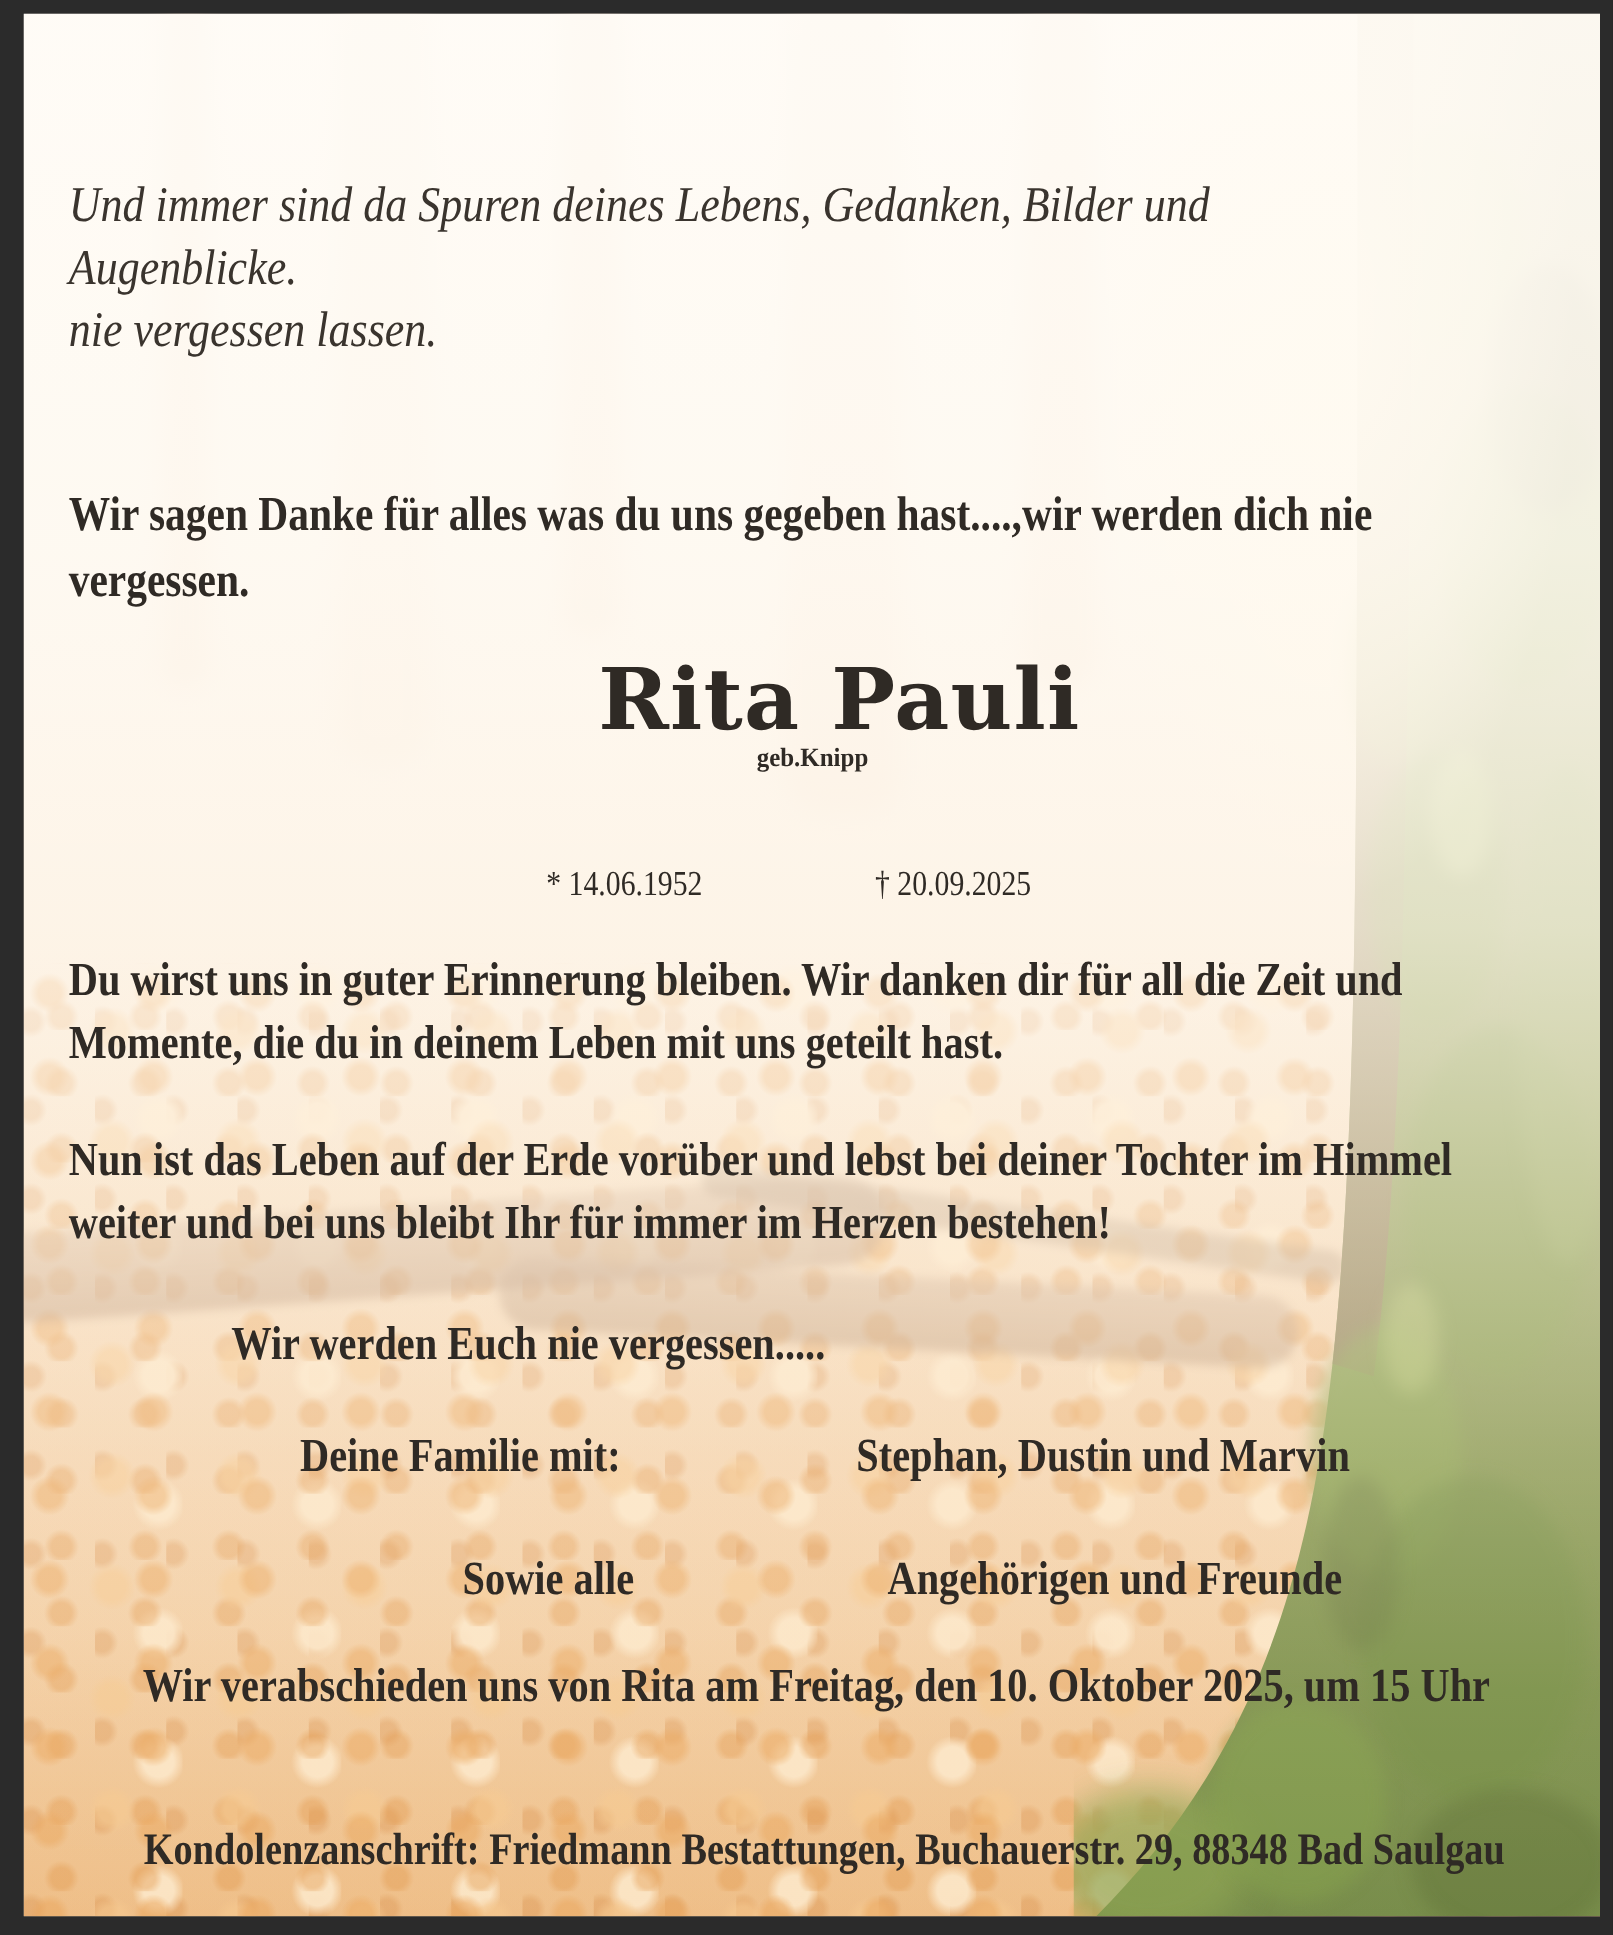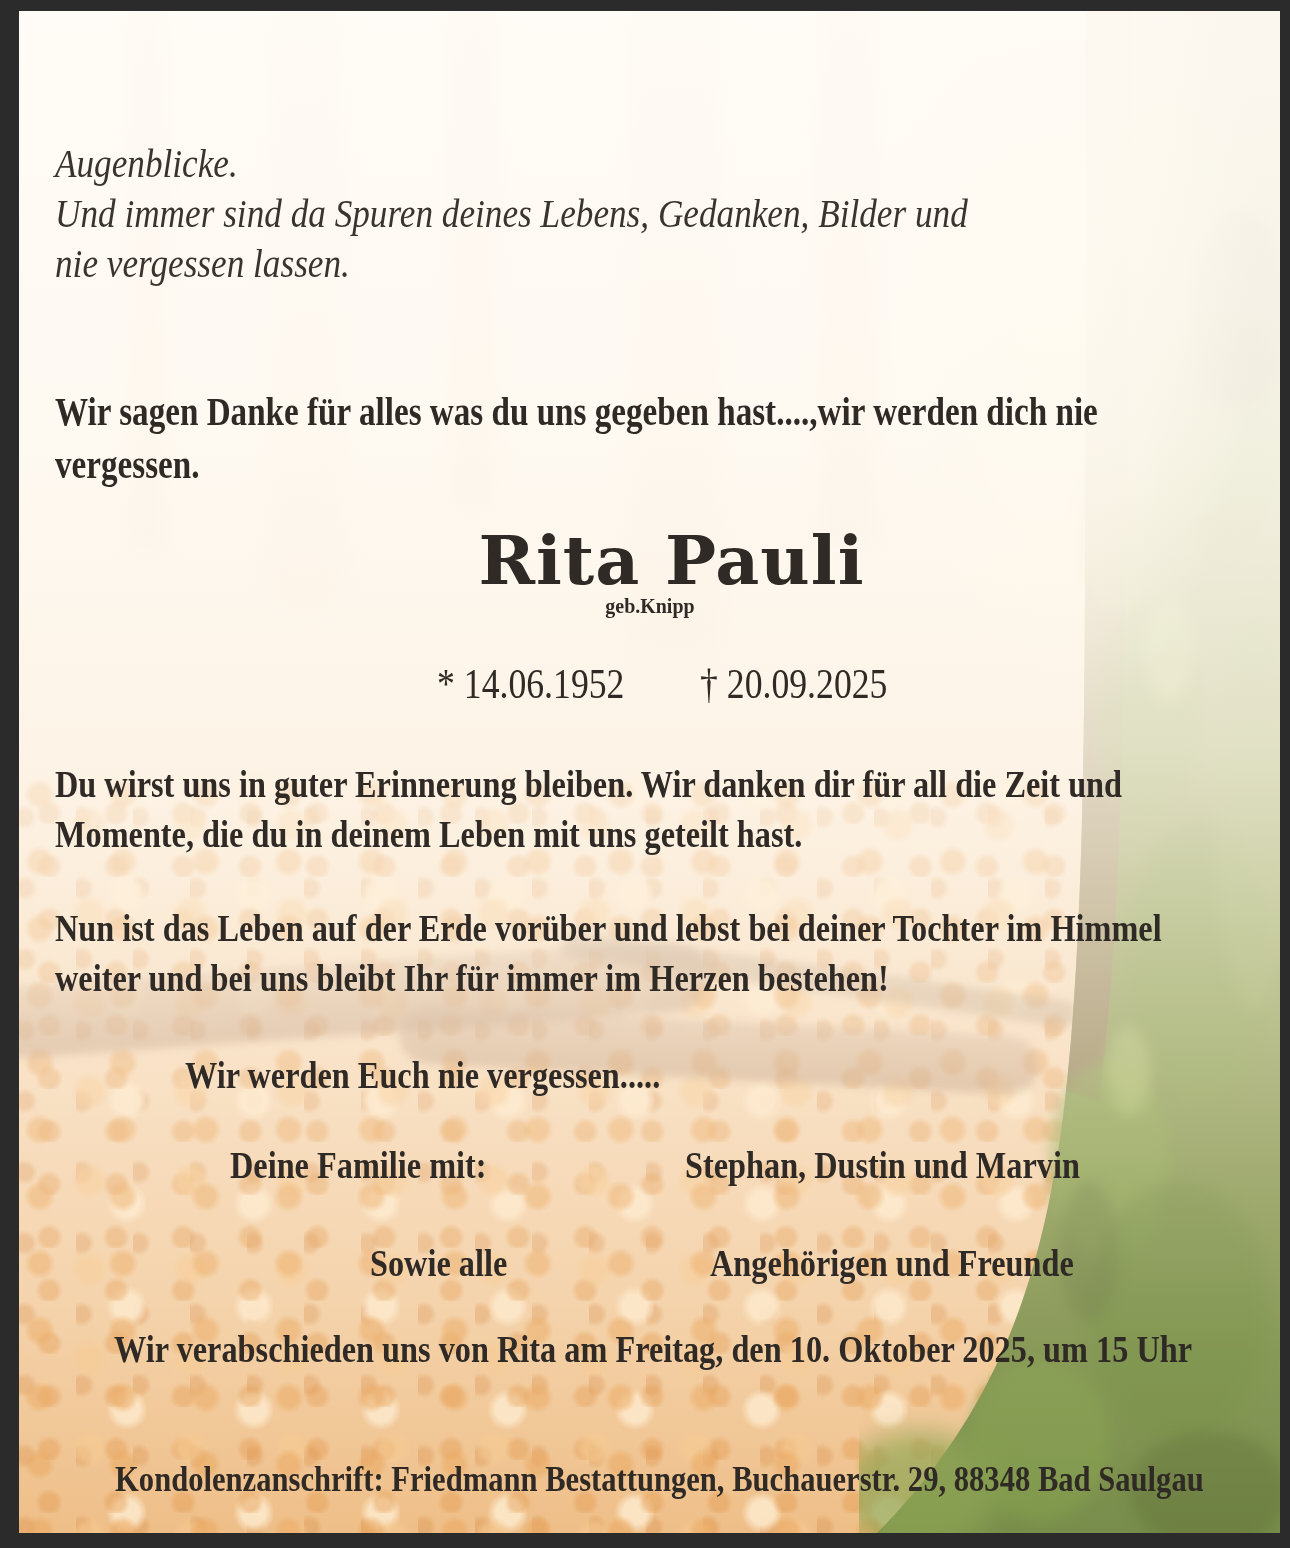--- a/index.html
+++ b/index.html
@@ -61,21 +61,21 @@
   .cwrap .line{transform-origin:50% 50%;}
   .b{font-weight:700;}
   .dateline{left:36px;top:40px;font-size:37px;line-height:46px;}
   .quote{left:36px;top:128px;font-size:40px;line-height:50px;font-style:italic;color:#3a342e;}
   .quote .line{transform:scaleX(.88);}
   .thanks{left:36px;top:374px;font-size:39px;line-height:53px;}
   .name{top:512px;font-size:68px;line-height:74px;font-family:"DejaVu Serif",serif;letter-spacing:1px;}
   .name .line{transform:none;margin-left:44px;}
   .maiden{top:576px;font-size:21px;line-height:38px;font-weight:bold;}
   .maiden .line{transform:scaleX(.95);}
-  .dates{top:652px;height:44px;font-size:42px;line-height:42px;}
+  .dates{top:676px;height:44px;font-size:28px;line-height:42px;}
   .date-birth{left:418px;}
   .date-death{left:681px;}
   .para{left:36px;font-size:38px;line-height:50px;}
   .memory{top:748px;}
   .heaven{top:892px;}
   .never{left:166px;top:1040px;font-size:38px;line-height:48px;}
   .row{height:48px;font-size:38px;line-height:48px;}
   .family{top:1130px;}
   .also{top:1228px;}
   .farewell{top:1312px;font-size:38px;line-height:53px;}
@@ -147,22 +147,22 @@
       <ellipse cx="270" cy="1060" rx="22" ry="44" fill="#b3c56f" opacity=".5" filter="url(#soft)"></ellipse>
     </svg>
 
     <div class="layer glow"></div>
     <div class="layer veil"></div>
 
     <div class="content">
 
 
       <div class="abs quote">
+        <div><span class="line">Und immer sind da Spuren deines Lebens, Gedanken, Bilder und</span></div>
         <div><span class="line">Augenblicke.</span></div>
-        <div><span class="line">Und immer sind da Spuren deines Lebens, Gedanken, Bilder und</span></div>
         <div><span class="line">nie vergessen lassen.</span></div>
       </div>
 
       <div class="abs thanks b">
         <div><span class="line">Wir sagen Danke für alles was du uns gegeben hast....,wir werden dich nie</span></div>
         <div><span class="line">vergessen.</span></div>
       </div>
 
       <div class="cwrap name b">
         <span class="line">Rita Pauli</span>
@@ -185,21 +185,21 @@
       <div class="abs para heaven b">
         <div><span class="line">Nun ist das Leben auf der Erde vorüber und lebst bei deiner Tochter im Himmel</span></div>
         <div><span class="line">weiter und bei uns bleibt Ihr für immer im Herzen bestehen!</span></div>
       </div>
 
       <div class="abs never b">
         <span class="line">Wir werden Euch nie vergessen.....</span>
       </div>
 
       <div class="abs row family b" style="left:0;width:100%;">
-        <span class="abs" style="left:211px;text-align:center;"><span class="line">Deine Familie mit:</span></span>
+        <span class="abs" style="left:221px;text-align:center;"><span class="line">Deine Familie mit:</span></span>
         <span class="abs" style="left:666px;"><span class="line">Stephan, Dustin und Marvin</span></span>
       </div>
 
       <div class="abs row also b" style="left:0;width:100%;">
         <span class="abs" style="left:351px;"><span class="line">Sowie alle</span></span>
         <span class="abs" style="left:691px;"><span class="line">Angehörigen und Freunde</span></span>
       </div>
 
       <div class="cwrap farewell b">
         <div><span class="line">Wir verabschieden uns von Rita am Freitag, den 10. Oktober 2025, um 15 Uhr</span></div>

